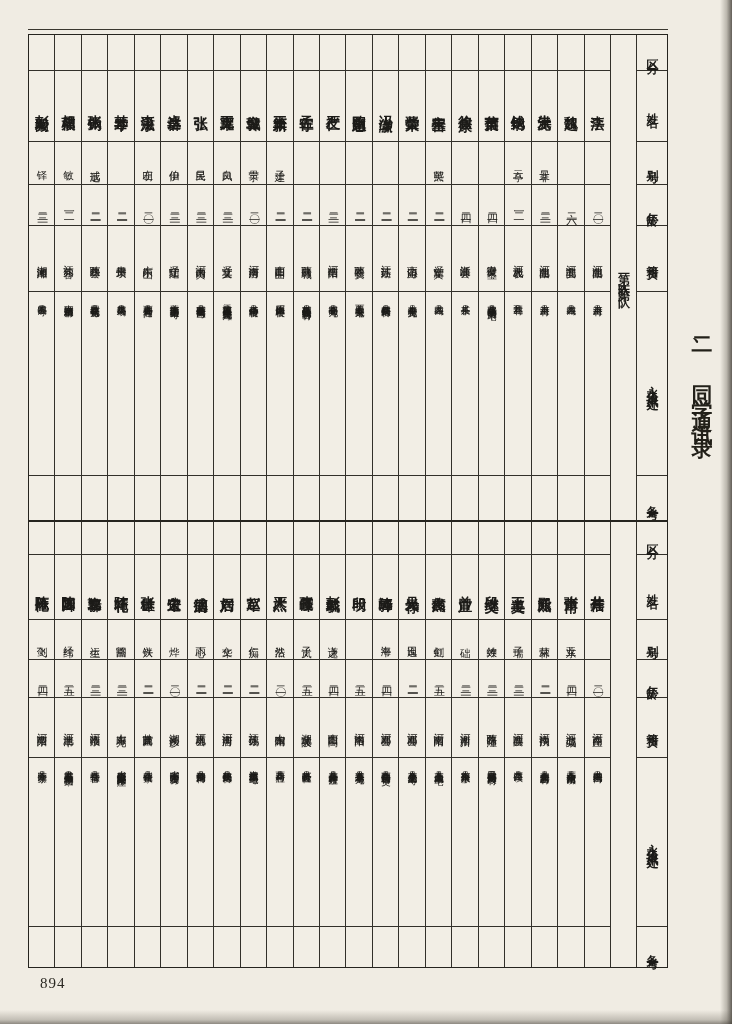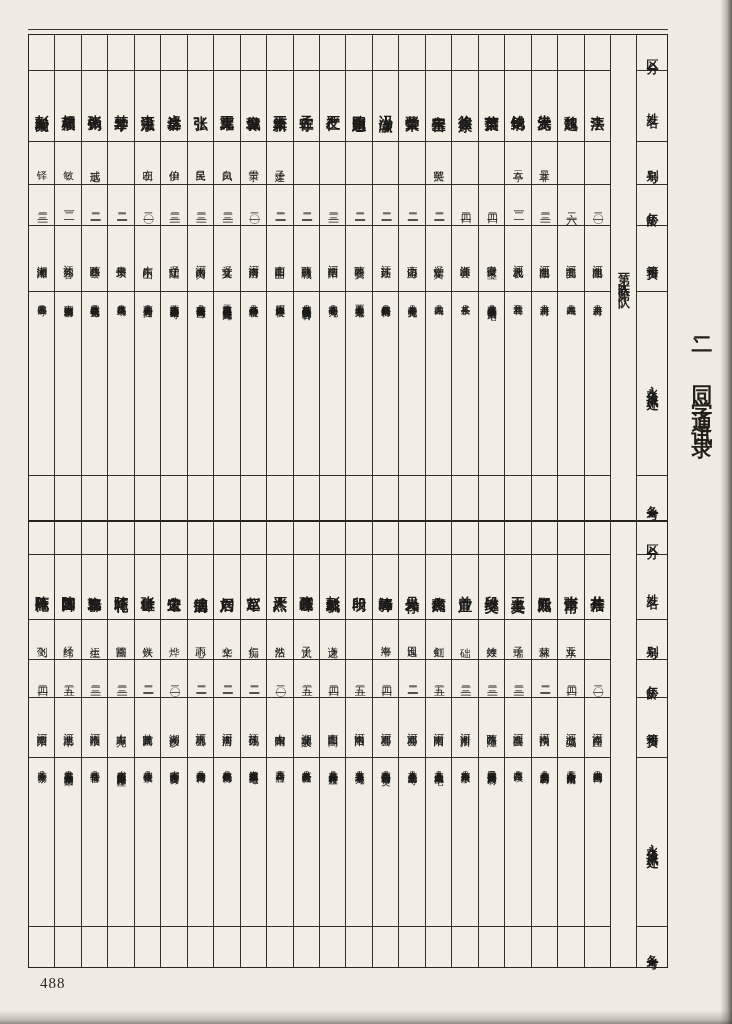--- a/index.html
+++ b/index.html
@@ -1145,18 +1145,18 @@
           <div class="hcell h6">
             <span class="v">备考</span>
           </div>
         </div>
     </div>
 
   </div>
 
   <div class="margin-title">二、同学通讯录</div>
 
-  <div class="page-number">488</div>
+  <div class="page-number">894</div>
 
   <div class="edge-right"></div>
   <div class="edge-bottom"></div>
 
 </div>
 
 </body></html>

